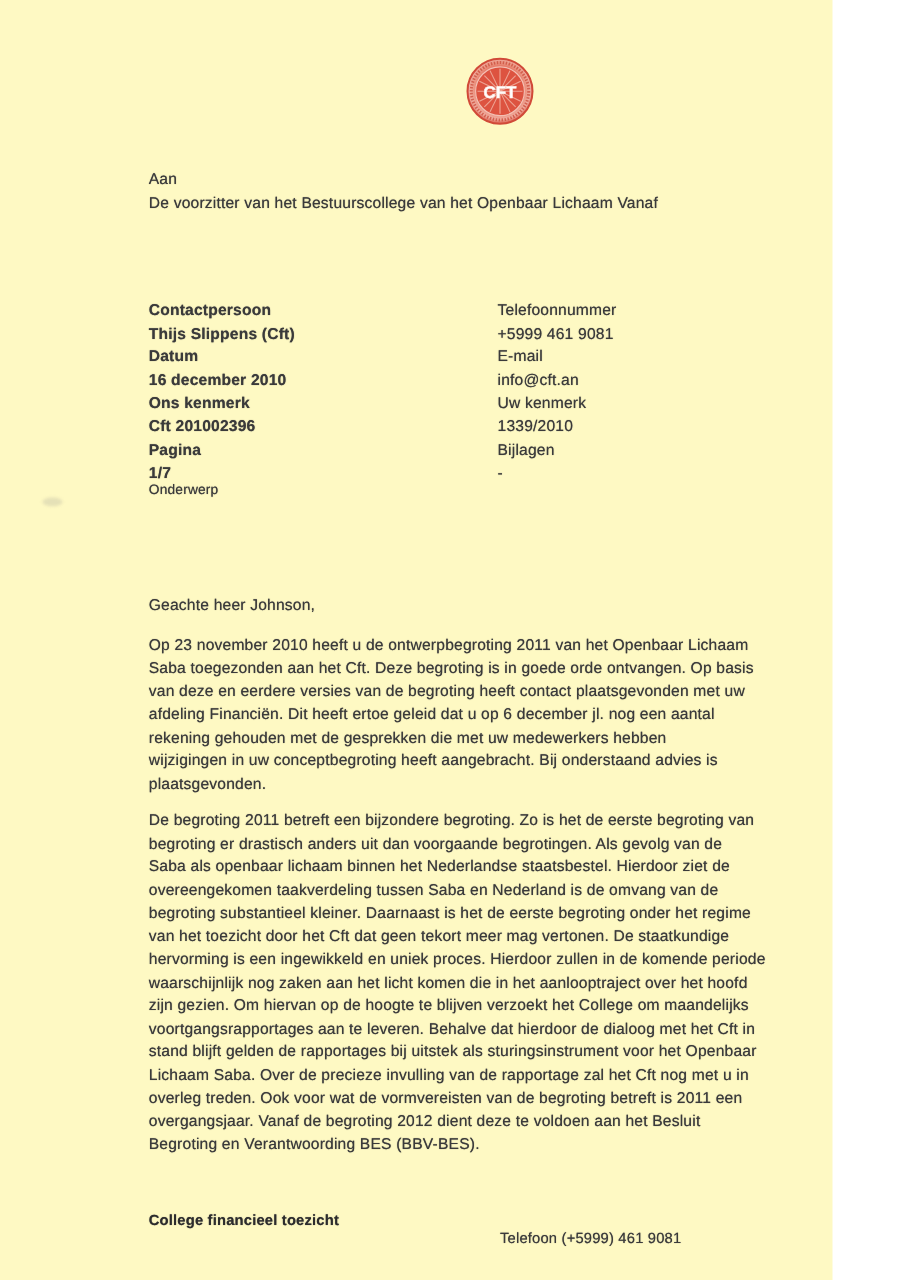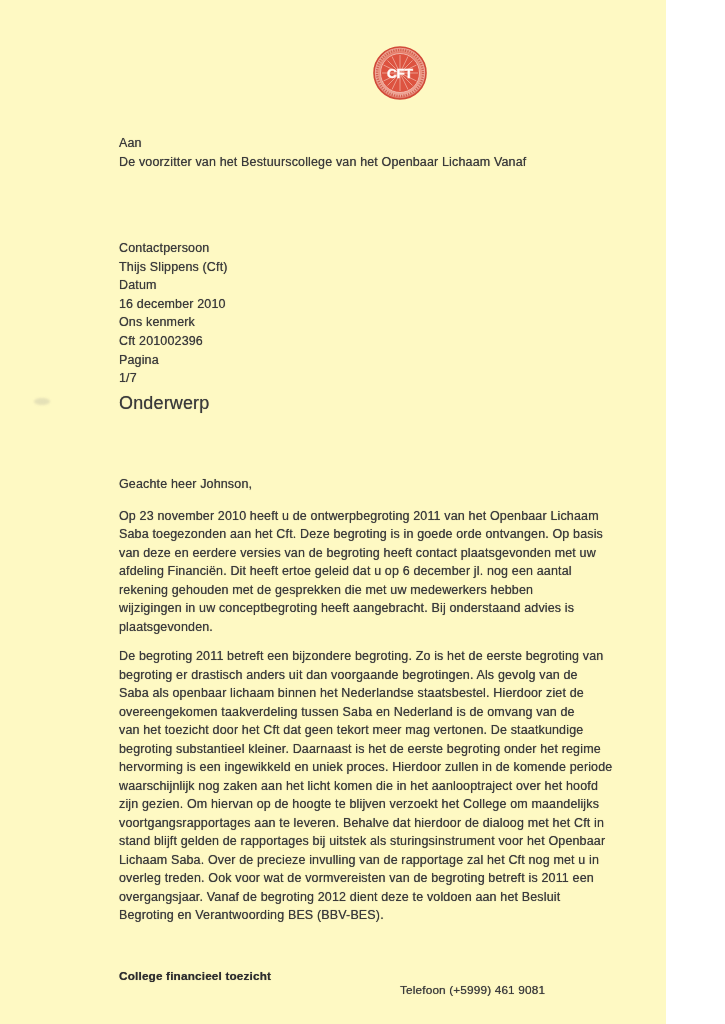--- a/index.html
+++ b/index.html
@@ -23,25 +23,25 @@
     position: absolute;
     left: 372px;
     top: 45px;
     width: 56px;
     height: 56px;
     filter: blur(0.4px);
   }
 
   .recipient { position: absolute; left: 119px; top: 110px; font-size: 12.5px; line-height: 18.6px; white-space: nowrap; margin-top: 24px; }
 
-  .meta-left  { position: absolute; left: 119px; top: 239px; font-size: 12.5px; line-height: 18.6px; white-space: nowrap; }
+  .meta-left  { position: absolute; left: 119px; top: 239px; font-size: 12.5px; line-height: 18.6px; white-space: nowrap; font-weight: bold; }
   .meta-right { position: absolute; left: 398px; top: 239px; font-size: 12.5px; line-height: 18.6px; white-space: nowrap; }
   .meta-line { height: 18.6px; }
 
-  .subject { position: absolute; left: 119px; top: 394px; font-size: 18px; line-height: 18.8px; white-space: nowrap; }
+  .subject { position: absolute; left: 119px; top: 383px; font-size: 11px; line-height: 18.8px; white-space: nowrap; }
 
   .body-block { position: absolute; left: 119px; top: 475px; font-size: 12.5px; line-height: 18.5px; }
   .salutation { margin: 0 0 13px 0; white-space: nowrap; }
   .para { margin: 0 0 11px 0; }
   .line { white-space: nowrap; }
 
   .footer-left  { position: absolute; left: 119px; top: 931px; font-size: 11.8px; line-height: 18px; white-space: pre-wrap; }
   .footer-right { position: absolute; left: 400px; top: 945px; font-size: 11.8px; line-height: 18px; white-space: pre-wrap; }
   .footer-org { font-weight: bold; color: #2c2c2c; }
 
@@ -103,20 +103,30 @@
     <div class="meta-line">Contactpersoon</div>
     <div class="meta-line">Thijs Slippens (Cft)</div>
     <div class="meta-line">Datum</div>
     <div class="meta-line">16 december 2010</div>
     <div class="meta-line">Ons kenmerk</div>
     <div class="meta-line">Cft 201002396</div>
     <div class="meta-line">Pagina</div>
     <div class="meta-line">1/7</div>
   </div>
 
+  <div class="meta-right txt">
+    <div class="meta-line">Telefoonnummer</div>
+    <div class="meta-line">+5999 461 9081</div>
+    <div class="meta-line">E-mail</div>
+    <div class="meta-line">info@cft.an</div>
+    <div class="meta-line">Uw kenmerk</div>
+    <div class="meta-line">1339/2010</div>
+    <div class="meta-line">Bijlagen</div>
+    <div class="meta-line">-</div>
+  </div>
 
   <div class="subject txt">
     <div class="line">Onderwerp</div>
   </div>
 
   <div class="body-block txt">
     <div class="salutation">Geachte heer Johnson,</div>
 
     <div class="para">
       <div class="line">Op 23 november 2010 heeft u de ontwerpbegroting 2011 van het Openbaar Lichaam</div>
@@ -126,22 +136,22 @@
       <div class="line">rekening gehouden met de gesprekken die met uw medewerkers hebben</div>
       <div class="line">wijzigingen in uw conceptbegroting heeft aangebracht. Bij onderstaand advies is</div>
       <div class="line">plaatsgevonden.</div>
     </div>
 
     <div class="para">
       <div class="line">De begroting 2011 betreft een bijzondere begroting. Zo is het de eerste begroting van</div>
       <div class="line">begroting er drastisch anders uit dan voorgaande begrotingen. Als gevolg van de</div>
       <div class="line">Saba als openbaar lichaam binnen het Nederlandse staatsbestel. Hierdoor ziet de</div>
       <div class="line">overeengekomen taakverdeling tussen Saba en Nederland is de omvang van de</div>
+      <div class="line">begroting substantieel kleiner. Daarnaast is het de eerste begroting onder het regime</div>
       <div class="line">van het toezicht door het Cft dat geen tekort meer mag vertonen. De staatkundige</div>
-      <div class="line">begroting substantieel kleiner. Daarnaast is het de eerste begroting onder het regime</div>
       <div class="line">hervorming is een ingewikkeld en uniek proces. Hierdoor zullen in de komende periode</div>
       <div class="line">waarschijnlijk nog zaken aan het licht komen die in het aanlooptraject over het hoofd</div>
       <div class="line">zijn gezien. Om hiervan op de hoogte te blijven verzoekt het College om maandelijks</div>
       <div class="line">voortgangsrapportages aan te leveren. Behalve dat hierdoor de dialoog met het Cft in</div>
       <div class="line">stand blijft gelden de rapportages bij uitstek als sturingsinstrument voor het Openbaar</div>
       <div class="line">Lichaam Saba. Over de precieze invulling van de rapportage zal het Cft nog met u in</div>
       <div class="line">overleg treden. Ook voor wat de vormvereisten van de begroting betreft is 2011 een</div>
       <div class="line">overgangsjaar. Vanaf de begroting 2012 dient deze te voldoen aan het Besluit</div>
       <div class="line">Begroting en Verantwoording BES (BBV-BES).</div>
     </div>

